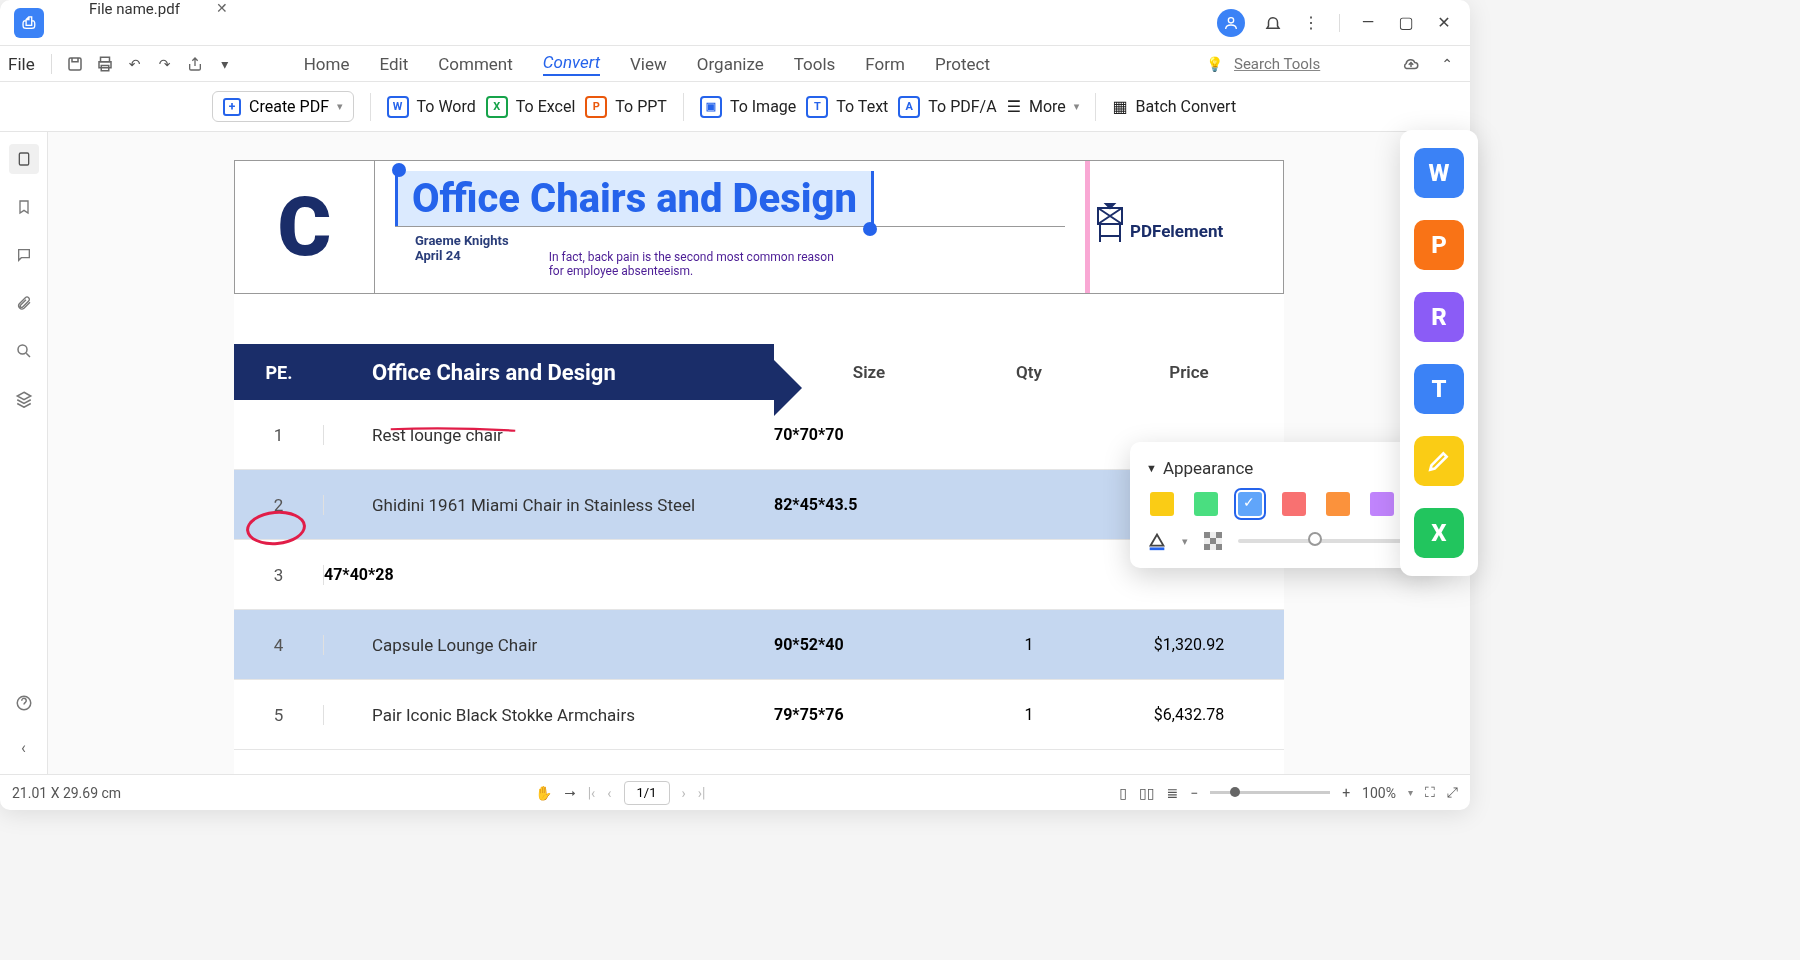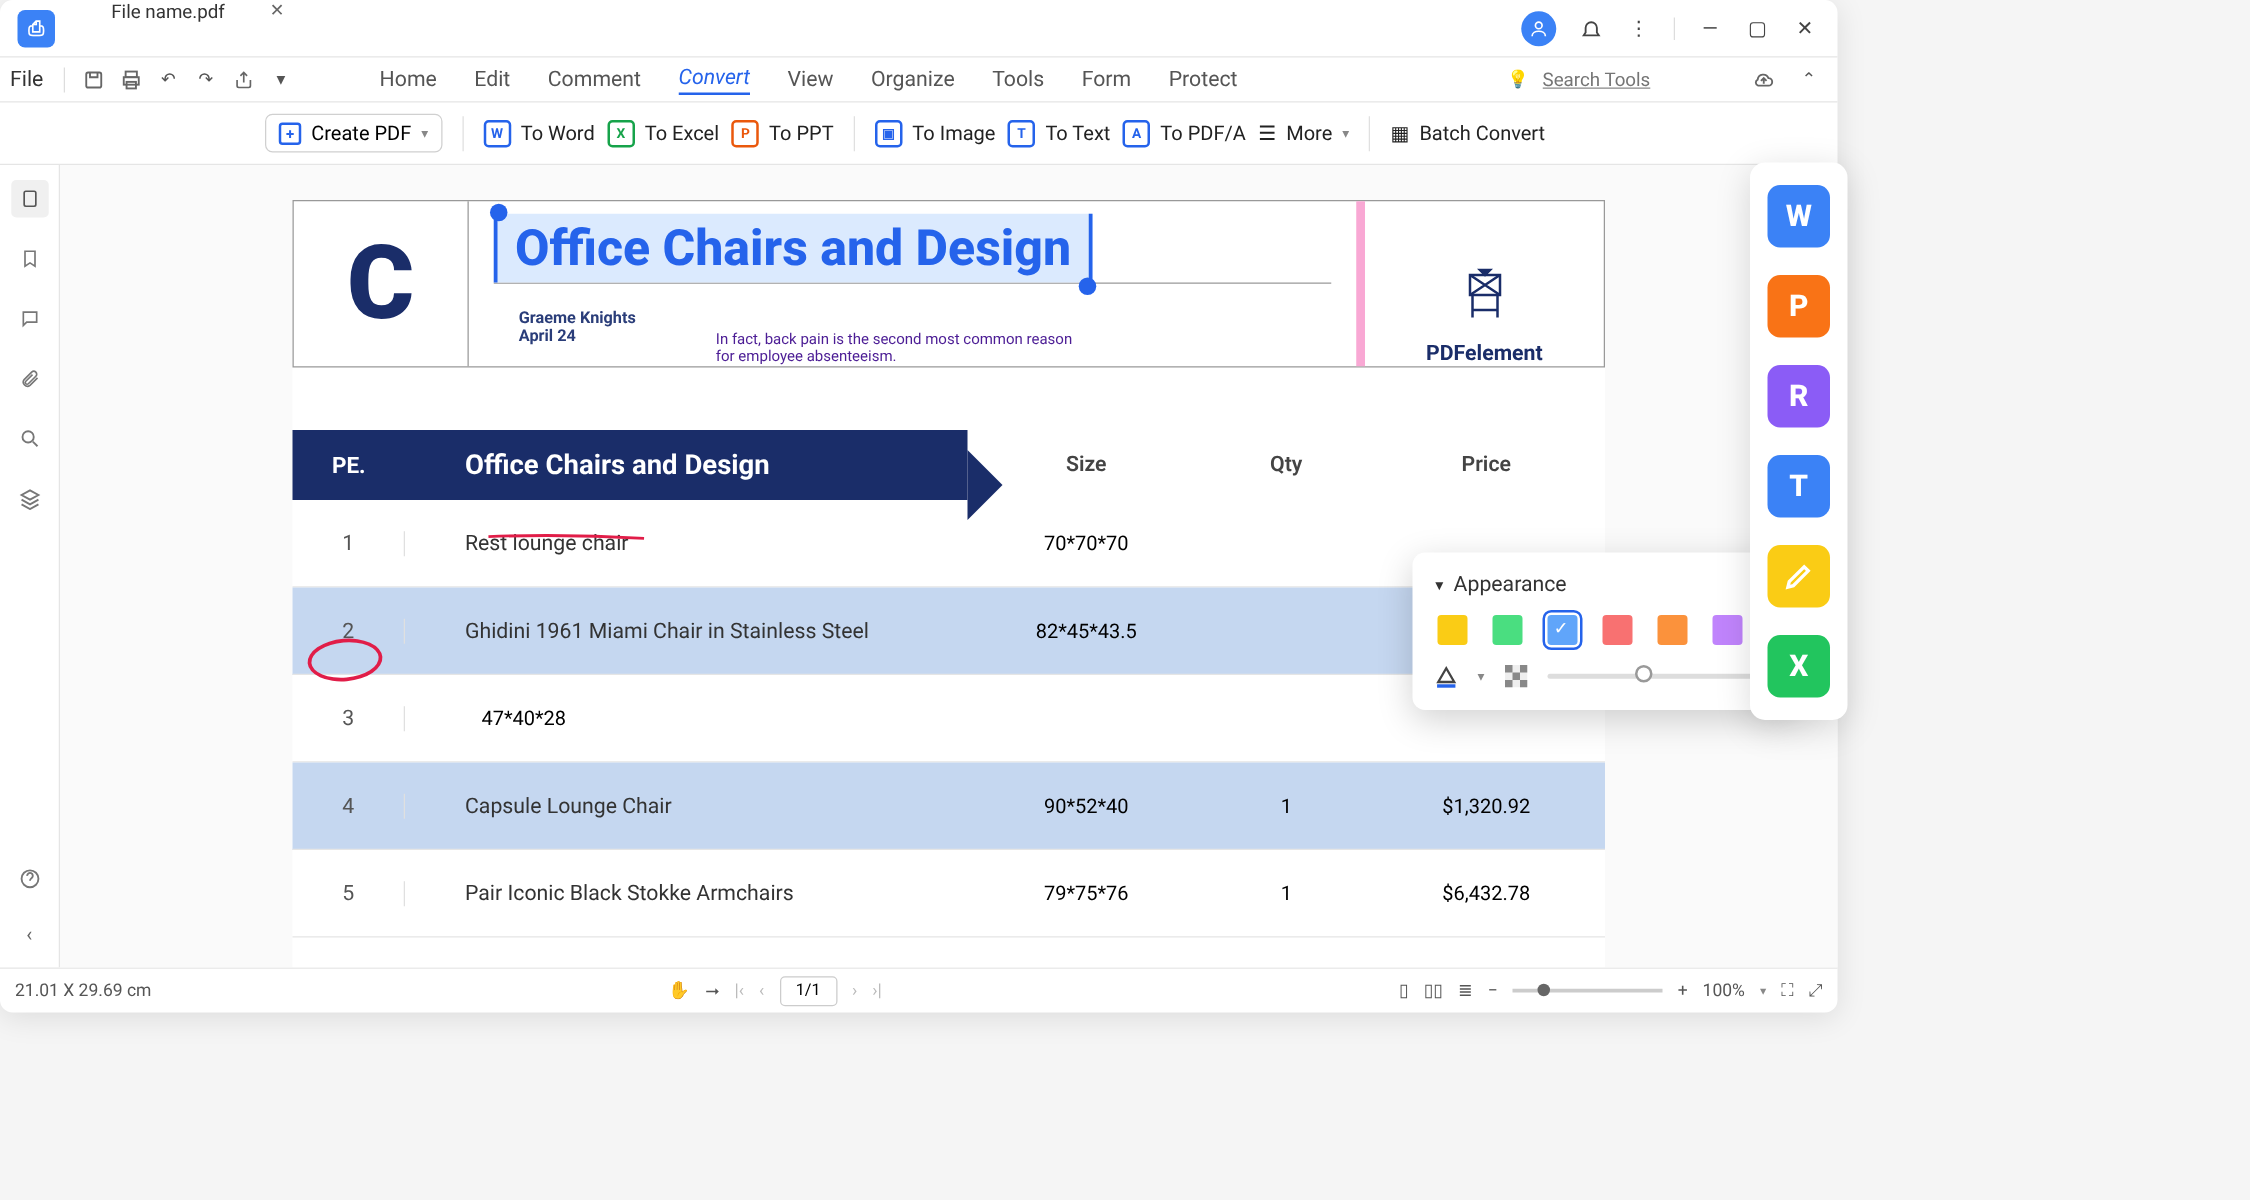--- a/index.html
+++ b/index.html
@@ -50,44 +50,44 @@
 
 .doc-header { border:1px solid #999; display:flex; height:134px; }
 .doc-header .logo-cell { width:140px; display:flex; align-items:center; justify-content:center; border-right:1px solid #999; }
 .doc-header .logo-cell .big-c { font-size:82px; font-weight:900; color:#1a2d69; }
 .doc-header .title-cell { flex:1; padding:10px 20px; display:flex; flex-direction:column; }
 .doc-header .title-row { flex:1; display:flex; align-items:center; position:relative; }
 .title-highlight { background:#dbeafe; color:#2563eb; font-size:40px; font-weight:800; padding:4px 14px; border-left:3px solid #2563eb; border-right:3px solid #2563eb; position:relative; }
 .sel-handle { position:absolute; width:14px; height:14px; background:#2563eb; border-radius:50%; }
 .sel-handle.tl { top:-8px; left:-6px; }
 .sel-handle.br { bottom:-10px; right:-6px; }
-.doc-header .meta-row { border-top:1px solid #999; display:flex; padding:20px 20px; gap:64px; }
+.doc-header .meta-row { border-top:1px solid #999; display:flex; padding:6px 20px; gap:40px; }
 .doc-header .author { color:#2a3d79; font-size:13px; font-weight:700; }
 .doc-header .tagline { font-size:12px; color:#4c1d95;margin-top:17px; }
-.doc-header .brand-cell { width:198px; border-left:7px solid #f9a8d4; display:flex; flex-direction:column; align-items:center; justify-content:flex-end; }
+.doc-header .brand-cell { width:198px; border-left:5px solid #f9a8d4; display:flex; flex-direction:row; align-items:center; justify-content:flex-start; }
 .doc-header .brand-cell .chair-icon { font-size:34px; color:#1a2d69; }
 .doc-header .brand-cell .brand { font-size:17px; font-weight:700; color:#1a2d69; margin-top:8px; }
 
 
 .tbl { width:100%; margin-top:50px; border-collapse:collapse; }
 .tbl-head { background:#1a2d69; color:#fff; height:56px; position:relative; }
 .tbl-head .ribbon { display:flex; align-items:center; height:56px;justify-content:space-between; }
 .tbl-head .pe { width:90px; display:flex; align-items:center; justify-content:center; font-size:18px; font-weight:700; }
 .tbl-head .desc { flex:1; padding-left:48px; font-size:22px; font-weight:700; position:relative; }
 .tbl-head .chev { position:absolute; right:-28px; top:0; width:0; height:0; border-top:28px solid transparent; border-bottom:28px solid transparent; border-left:28px solid #1a2d69; }
 .tbl .headers-right { display:flex; height:56px; align-items:center; font-size:17px; color:#444; font-weight:600; }
 .tbl .col-size { width:190px; text-align:center; }
 .tbl .col-qty { width:130px; text-align:center; }
 .tbl .col-price { width:190px; text-align:center; }
 
 .tbl-row { display:flex; height:70px; align-items:center; border-bottom:1px solid #e5e5e5; }
 .tbl-row.even { background:#c5d7f0; }
 .tbl-row .num { width:90px; text-align:center; color:#555; border-right:1px solid #e0e0e0; font-size:17px; position:relative; }
 .tbl-row .name { flex:1; padding-left:48px; font-size:17px; color:#333; position:relative; }
-.tbl-row .size { width:190px; text-align:center; font-size:16px; }
+.tbl-row .size { width:190px; font-size:16px;font-weight:bold; }
 .tbl-row .qty { width:130px; text-align:center; font-size:16px; }
 .tbl-row .price { width:190px; text-align:center; font-size:16px; }
 
 .red-underline { position:absolute; bottom:12px; left:44px; width:170px; height:6px; }
 .red-circle { position:absolute; width:60px; height:34px; border:3px solid #e11d48; border-radius:50%; top:16px; left:12px; transform:rotate(-5deg); }
 
 
 .appearance { position:absolute; top:310px; right:30px; width:310px; background:#fff; border-radius:10px; box-shadow:0 8px 28px rgba(0,0,0,0.18); padding:16px; }
 .appearance .hdr { display:flex; align-items:center; gap:6px; font-size:17px; color:#333; margin-bottom:14px; }
 .swatch-row { display:flex; gap:20px; margin-bottom:14px; padding-left:4px; }

